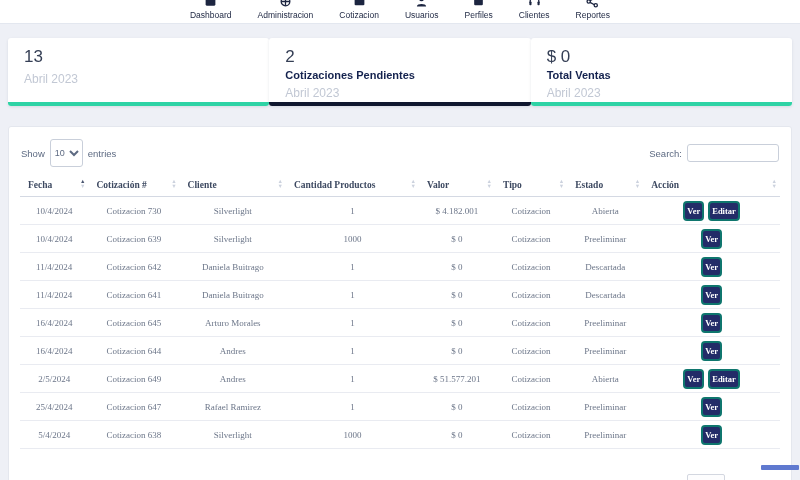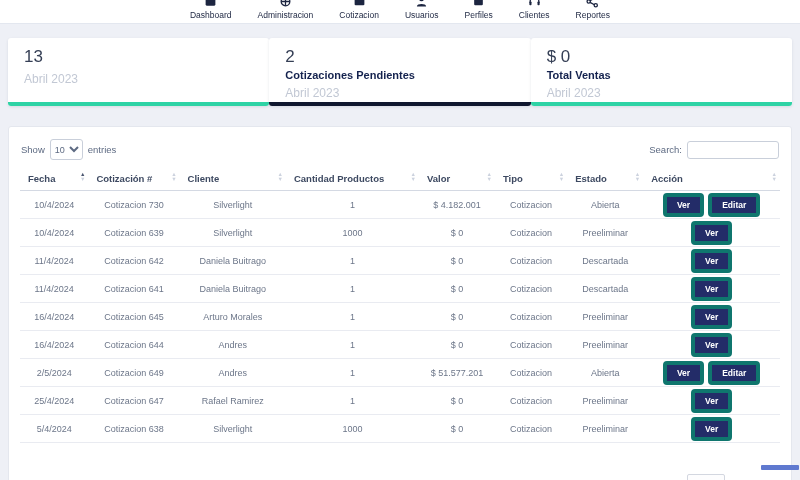--- a/index.html
+++ b/index.html
@@ -40,50 +40,50 @@
     position: relative; margin: 20px 8px 0 8px; height: 360px;
     background: #fff; border: 1px solid #e4e7ee; border-radius: 3px;
     padding: 10px 11px;
   }
   .controls {
     display: flex; justify-content: space-between; align-items: center;
     font-size: 9.5px; color: #5d6a82; margin: 2px 1px 10px 1px;
   }
   .length-wrap, .search-wrap { display: flex; align-items: center; }
   select.length-select {
-    margin: 0 5px; height: 21px; font-size: 9px; color: #5d6a82;
+    margin: 0 5px; height: 28px; font-size: 9px; color: #5d6a82;
     border: 1px solid #c9cfda; border-radius: 3px; background: #fff;
   }
   input.search-input {
     margin-left: 5px; width: 92px; height: 18px;
     border: 1px solid #c9cfda; border-radius: 3px; background: #fff;
     font-size: 9px; padding: 0 4px; color: #3d4961;
   }
 
-  table.data-table { width: 100%; border-collapse: collapse; table-layout: fixed; }
+  table.data-table { width: 100%; border-collapse: collapse; table-layout: fixed; font-family: Liberation Serif, serif; }
   th {
     position: relative; font-size: 9.5px; font-weight: bold; color: #3d4961;
     text-align: left; padding: 3px 14px 6px 8px;
     border-bottom: 1px solid #d4d9e3; cursor: pointer; white-space: nowrap;
     overflow: hidden;
   }
   .sort {
     position: absolute; right: 3px; top: 2px; display: flex;
     flex-direction: column; font-size: 5.5px; line-height: 5px; color: #ccd2de;
   }
   .sort .active { color: #49556f; }
   td {
     font-size: 9px; color: #6c7689; text-align: center; height: 28px;
     border-bottom: 1px solid #e9ebf1; padding: 0 2px; white-space: nowrap;
     overflow: hidden;
   }
   .btn {
     display: inline-block; background: var(--btn, #232c68); color: #fff;
     font-size: 8.5px; font-weight: bold; font-family: inherit;
-    padding: 3px 10px; border-radius: 4px; border: 4px solid #0f766e;
+    padding: 3px 2px; border-radius: 4px; border: 2px solid #0f766e;
     margin: 0 2px; cursor: pointer; line-height: normal;
   }
 
   
   .pag-box {
     position: absolute; left: 687px; top: 474px; width: 38px; height: 18px;
     background: #fdfdfe; border: 1px solid #d3d7e0; border-radius: 2px;
   }
   .pag-active {
     position: absolute; left: 761px; top: 465px; width: 38px; height: 5px;

